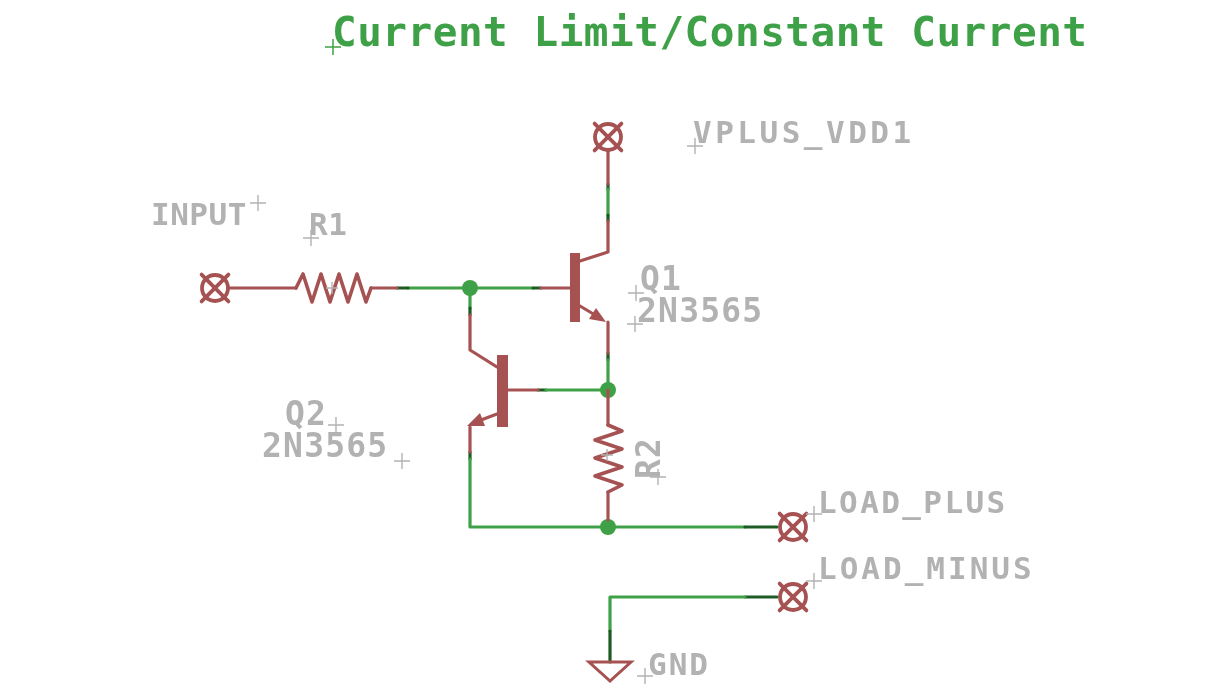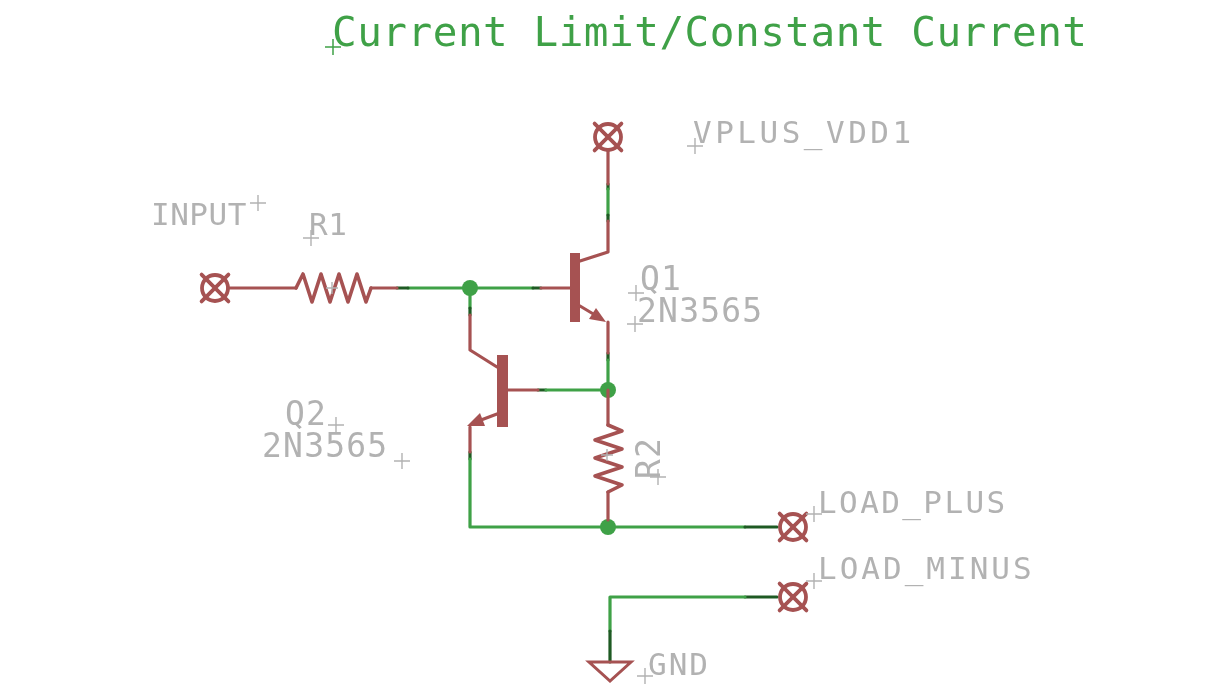--- a/index.html
+++ b/index.html
@@ -1,17 +1,17 @@
 <!DOCTYPE html>
 <html><head>
 <meta charset="utf-8">
 <style>
   html,body{margin:0;padding:0;background:#ffffff;}
   .stage{position:relative;width:1231px;height:698px;background:#ffffff;overflow:hidden;
-         font-family:"DejaVu Sans Mono","Liberation Mono",monospace;}
+         font-family:"DejaVu Sans Mono","Liberation Mono",monospace;font-weight:bold;}
   svg{position:absolute;left:0;top:0;}
   
   .sym-stroke{stroke:#a65252;fill:none;}
   .sym-fill{fill:#a65252;stroke:none;}
   .net{stroke:#3fa147;fill:none;}
   .net-dark{stroke:#1e5a23;fill:none;}
   .dot{fill:#3fa147;stroke:none;}
   .cross{stroke:#b2b2b2;stroke-width:1.4;fill:none;}
   .cross-green{stroke:#3fa147;stroke-width:1.5;fill:none;}
   text{font-family:"DejaVu Sans Mono","Liberation Mono",monospace;}

